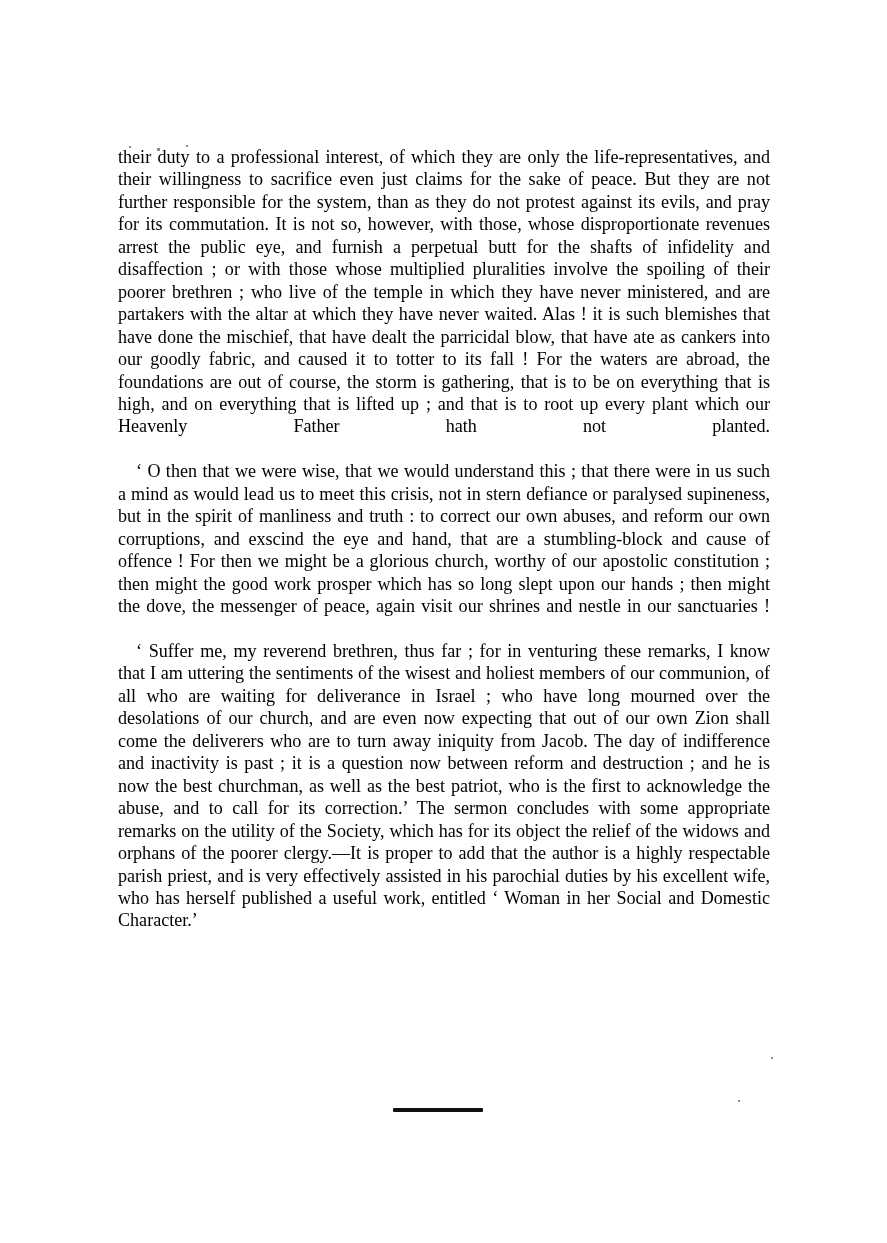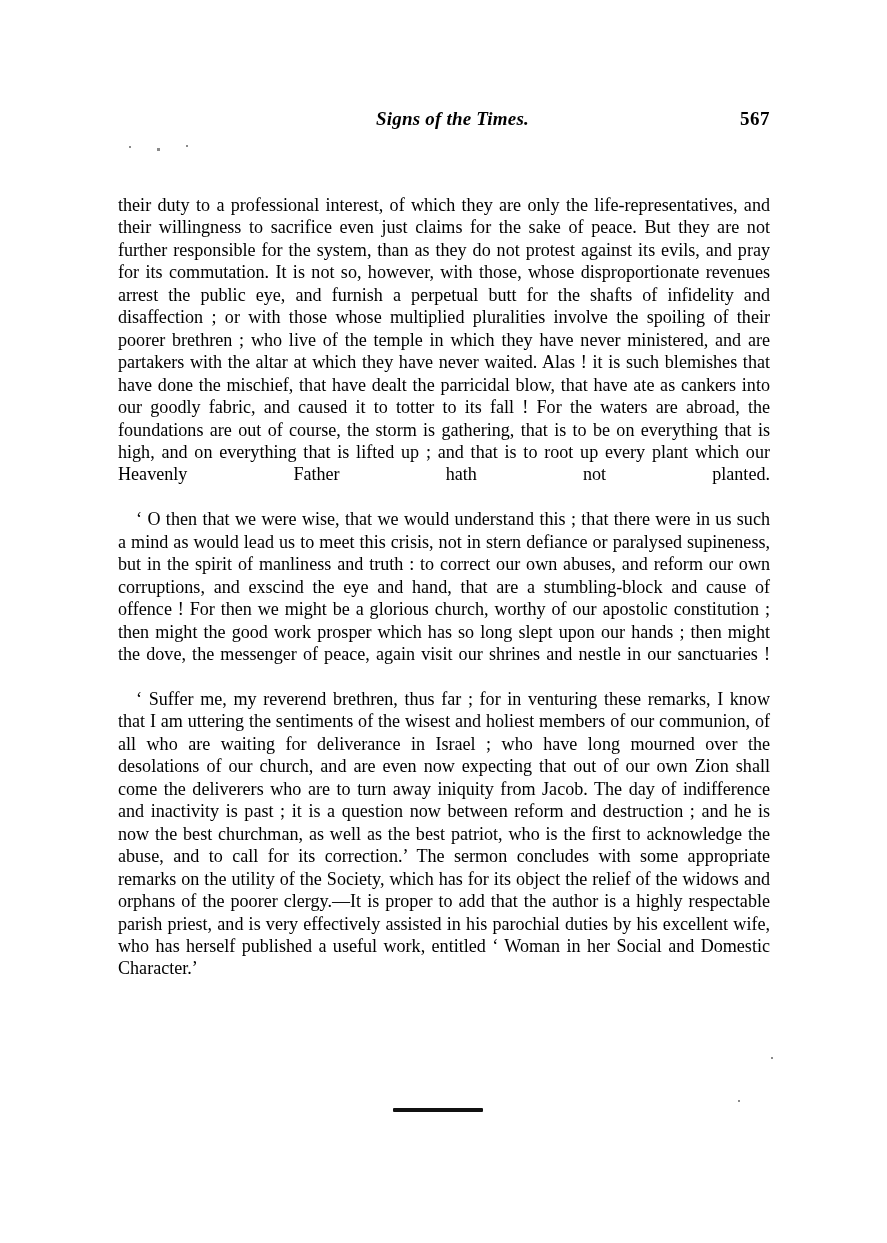--- a/index.html
+++ b/index.html
@@ -47,21 +47,20 @@
     font-size: 19px;
     letter-spacing: 0.5px;
   }
 
   
   .textblock {
     position: absolute;
     left: 118px;
     top: 146px;
     width: 652px;
-    margin-top: 48px;
   }
 
   p.para {
     margin: 0;
     font-size: 18.1px;
     line-height: 22.45px;
     text-align: justify;
     text-justify: inter-word;
     word-spacing: 0.2px;
     -webkit-font-smoothing: none;
@@ -101,24 +100,20 @@
     position: absolute;
     background: #2a2a2a;
     opacity: .55;
   }
 </style>
 </head>
 <body>
 
 <div class="page" style="width: 887px; height: 1243px; background: rgb(255, 255, 255); color: rgb(0, 0, 0);">
 
-  <div class="running-head">
-    <span class="title">Signs of the Times.</span>
-    <span class="folio">567</span>
-  </div>
 
   <div class="textblock">
 
     <p class="para">their duty to a professional interest, of which they are only the life-representatives, and their willingness to sacrifice even just claims for the sake of peace.   But they are not further responsible for the system, than as they do not protest against its evils, and pray for its commutation.   It is not so, however, with those, whose disproportionate revenues arrest the public eye, and furnish a perpetual butt for the shafts of infidelity and disaffection ; or with those whose multiplied pluralities involve the spoiling of their poorer brethren ; who live of the temple in which they have never ministered, and are partakers with the altar at which they have never waited.   Alas ! it is such blemishes that have done the mischief, that have dealt the parricidal blow, that have ate as cankers into our goodly fabric, and caused it to totter to its fall ! For the waters are abroad, the foundations are out of course, the storm is gathering, that is to be on everything that is high, and on everything that is lifted up ; and that is to root up every plant which our Heavenly Father hath not planted.</p>
 
     <p class="para indent">‘ O then that we were wise, that we would understand this ; that there were in us such a mind as would lead us to meet this crisis, not in stern defiance or paralysed supineness, but in the spirit of manliness and truth : to correct our own abuses, and reform our own corruptions, and exscind the eye and hand, that are a stumbling-block and cause of offence !   For then we might be a glorious church, worthy of our apostolic constitution ; then might the good work prosper which has so long slept upon our hands ; then might the dove, the messenger of peace, again visit our shrines and nestle in our sanctuaries !</p>
 
     <p class="para indent">‘ Suffer me, my reverend brethren, thus far ; for in venturing these remarks, I know that I am uttering the sentiments of the wisest and holiest members of our communion, of all who are waiting for deliverance in Israel ; who have long mourned over the desolations of our church, and are even now expecting that out of our own Zion shall come the deliverers who are to turn away iniquity from Jacob.   The day of indifference and inactivity is past ; it is a question now between reform and destruction ; and he is now the best churchman, as well as the best patriot, who is the first to acknowledge the abuse, and to call for its correction.’ The sermon concludes with some appropriate remarks on the utility of the Society, which has for its object the relief of the widows and orphans of the poorer clergy.—It is proper to add that the author is a highly respectable parish priest, and is very effectively assisted in his parochial duties by his excellent wife, who has herself published a useful work, entitled ‘ Woman in her Social and Domestic Character.’</p>
 
 

